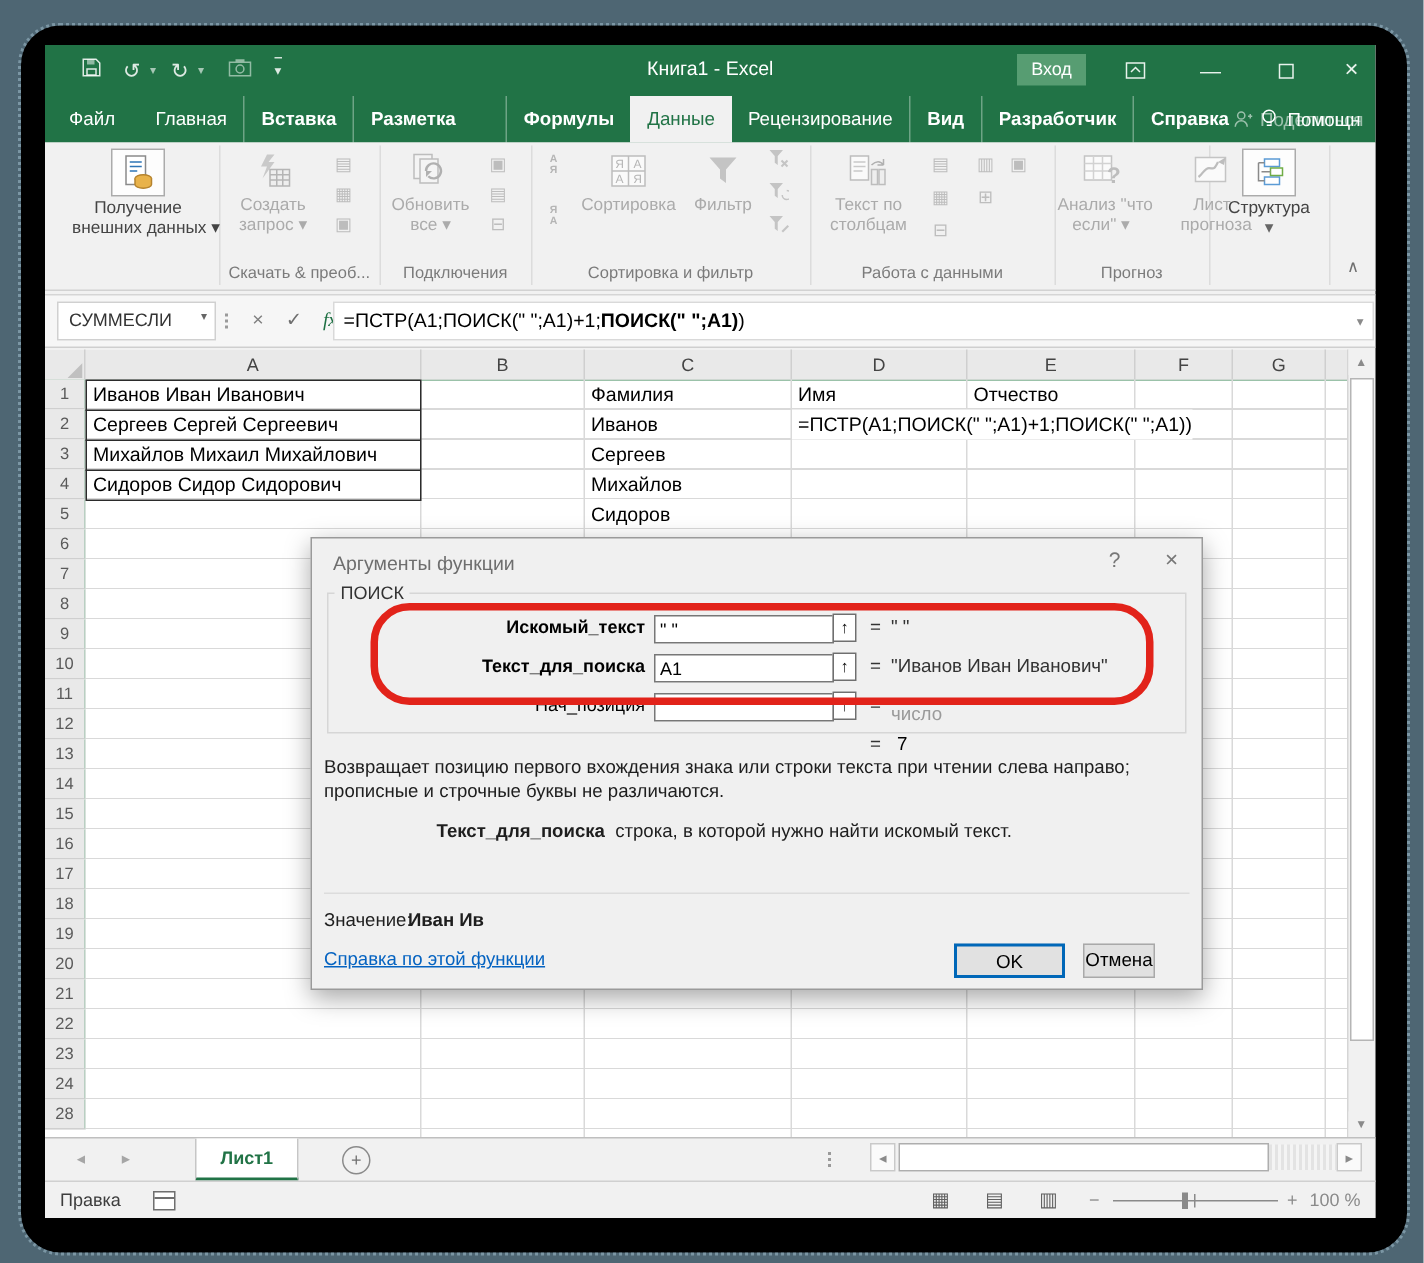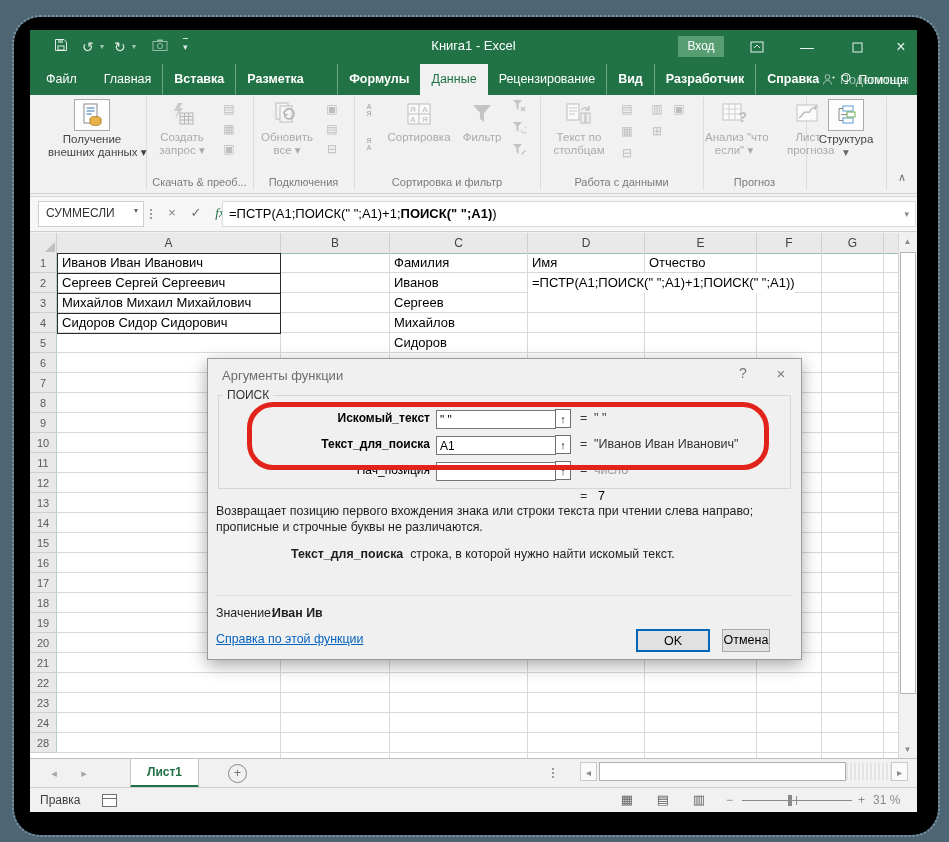--- a/index.html
+++ b/index.html
@@ -70,21 +70,21 @@
   .fieldset{position:absolute;left:10px;top:36px;width:571px;height:92px;border:1px solid #d6d6d6;}
   .legend{position:absolute;left:15px;top:29px;background:#f0f0f0;padding:0 4px;font-size:12px;color:#333;}
   .frow-label{position:absolute;width:222px;text-align:right;font-size:12px;color:#000;line-height:19px;}
   .bold{font-weight:bold;}
   .finput{position:absolute;left:228px;width:112px;height:15px;border:1px solid #777;background:#fff;
           font-size:12px;padding:1px 3px;font-family:"Liberation Sans",sans-serif;color:#000;}
   .fpick{position:absolute;left:347px;width:16px;height:19px;border:1px solid #6f6f6f;background:#fff;
          text-align:center;line-height:19px;font-size:11px;font-weight:bold;color:#111;box-sizing:border-box;}
   .feq{position:absolute;left:372px;font-size:12.5px;color:#333;line-height:19px;}
   .fres{position:absolute;left:386px;font-size:12.5px;color:#333;line-height:19px;white-space:nowrap;}
-  .muted{color:#9a9a9a;}
+  .muted{color:#9a9a9a;margin-top:6px;}
   .dlg-desc{position:absolute;left:8px;top:144px;width:578px;font-size:12.4px;color:#1e1e1e;line-height:16px;}
   .dlg-param{position:absolute;left:83px;top:188px;font-size:12.4px;color:#1e1e1e;}
   .dlg-sep{position:absolute;left:8px;top:236px;width:577px;height:1px;background:#dcdcdc;}
   .dlg-value{position:absolute;top:247px;font-size:12.4px;color:#1e1e1e;}
   .dlg-link{position:absolute;left:8px;top:273px;font-size:12.4px;color:#0563c1;text-decoration:underline;}
   .dlg-btn{position:absolute;top:270px;height:23px;font-size:12.5px;text-align:center;line-height:21px;
            background:#e1e1e1;box-sizing:border-box;color:#000;}
   .ok{left:428px;width:74px;border:2px solid #0067b8;}
   .cancel{left:514px;width:48px;border:1px solid #a9a9a9;}
   .redring{left:217px;top:372px;width:512px;height:58px;border:5px solid #e2231a;border-radius:26px;z-index:50;}
@@ -509,16 +509,16 @@
     <div class="abs smode">Правка</div>
     <div class="abs" style="left:72px;top:6px;width:13px;height:11px;border:1px solid #6f6f6f;background:linear-gradient(#fff 0 3px,#6f6f6f 3px 4px,#fff 4px);"></div>
     <div class="viewic" style="left:586px;">▦</div>
     <div class="viewic" style="left:622px;">▤</div>
     <div class="viewic" style="left:658px;">▥</div>
     <div class="ztxt" style="left:696px;">−</div>
     <div class="ztrack"></div>
     <div class="znotch"></div>
     <div class="zthumb"></div>
     <div class="ztxt" style="left:828px;">+</div>
-    <div class="ztxt" style="left:843px;">31 %</div>
+    <div class="ztxt" style="left:843px;">100 %</div>
   </div>
 
 </div>
 
 </body></html>

